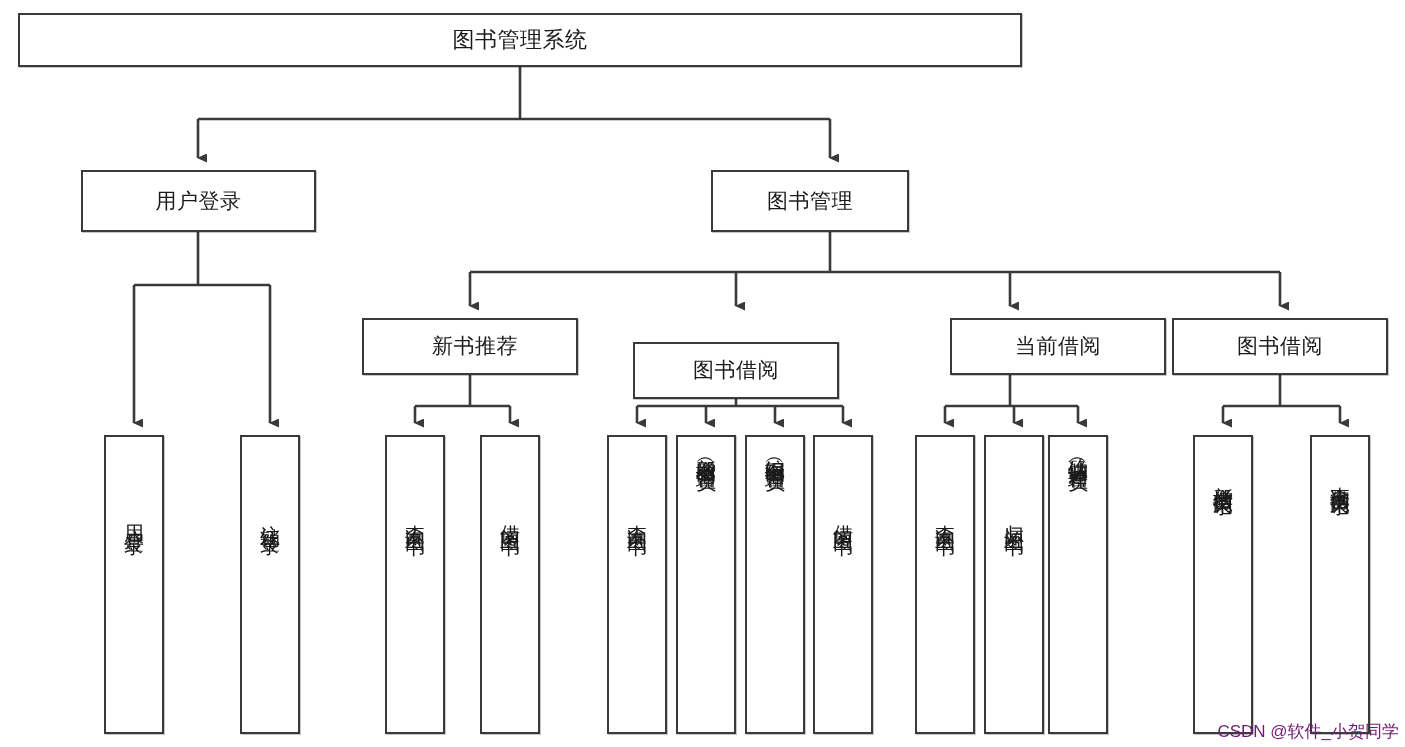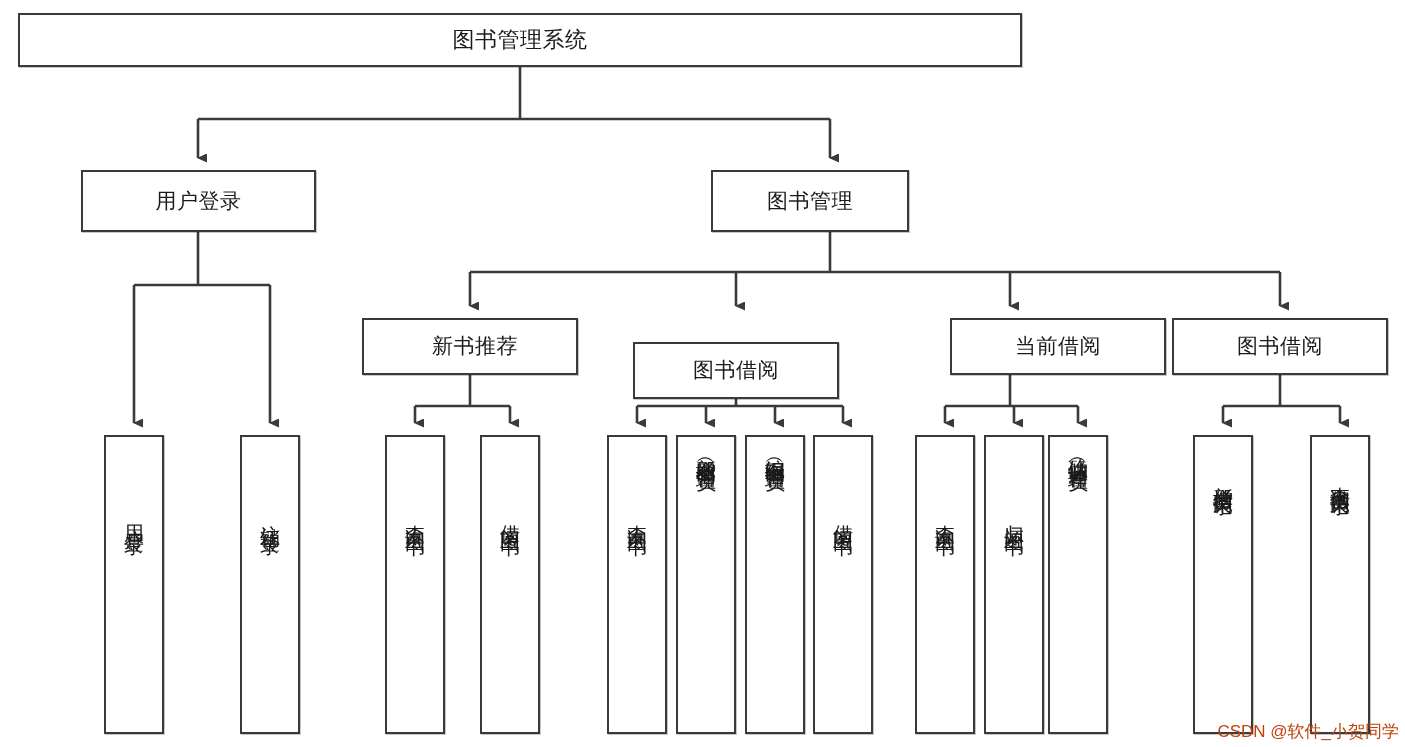--- a/index.html
+++ b/index.html
@@ -64,21 +64,21 @@
     max-height: 100%;
   }
   .node.vert.tall .label {
     letter-spacing: 2px;
   }
   .watermark {
     position: absolute;
     right: 6px;
     bottom: 4px;
     font-size: 17px;
-    color: #c2410c;
+    color: #701a75;
     white-space: nowrap;
     user-select: none;
   }
 </style>
 </head>
 <body>
 
 <div id="canvas">
 
   <svg class="connectors" viewBox="0 0 1405 747" xmlns="http://www.w3.org/2000/svg">

